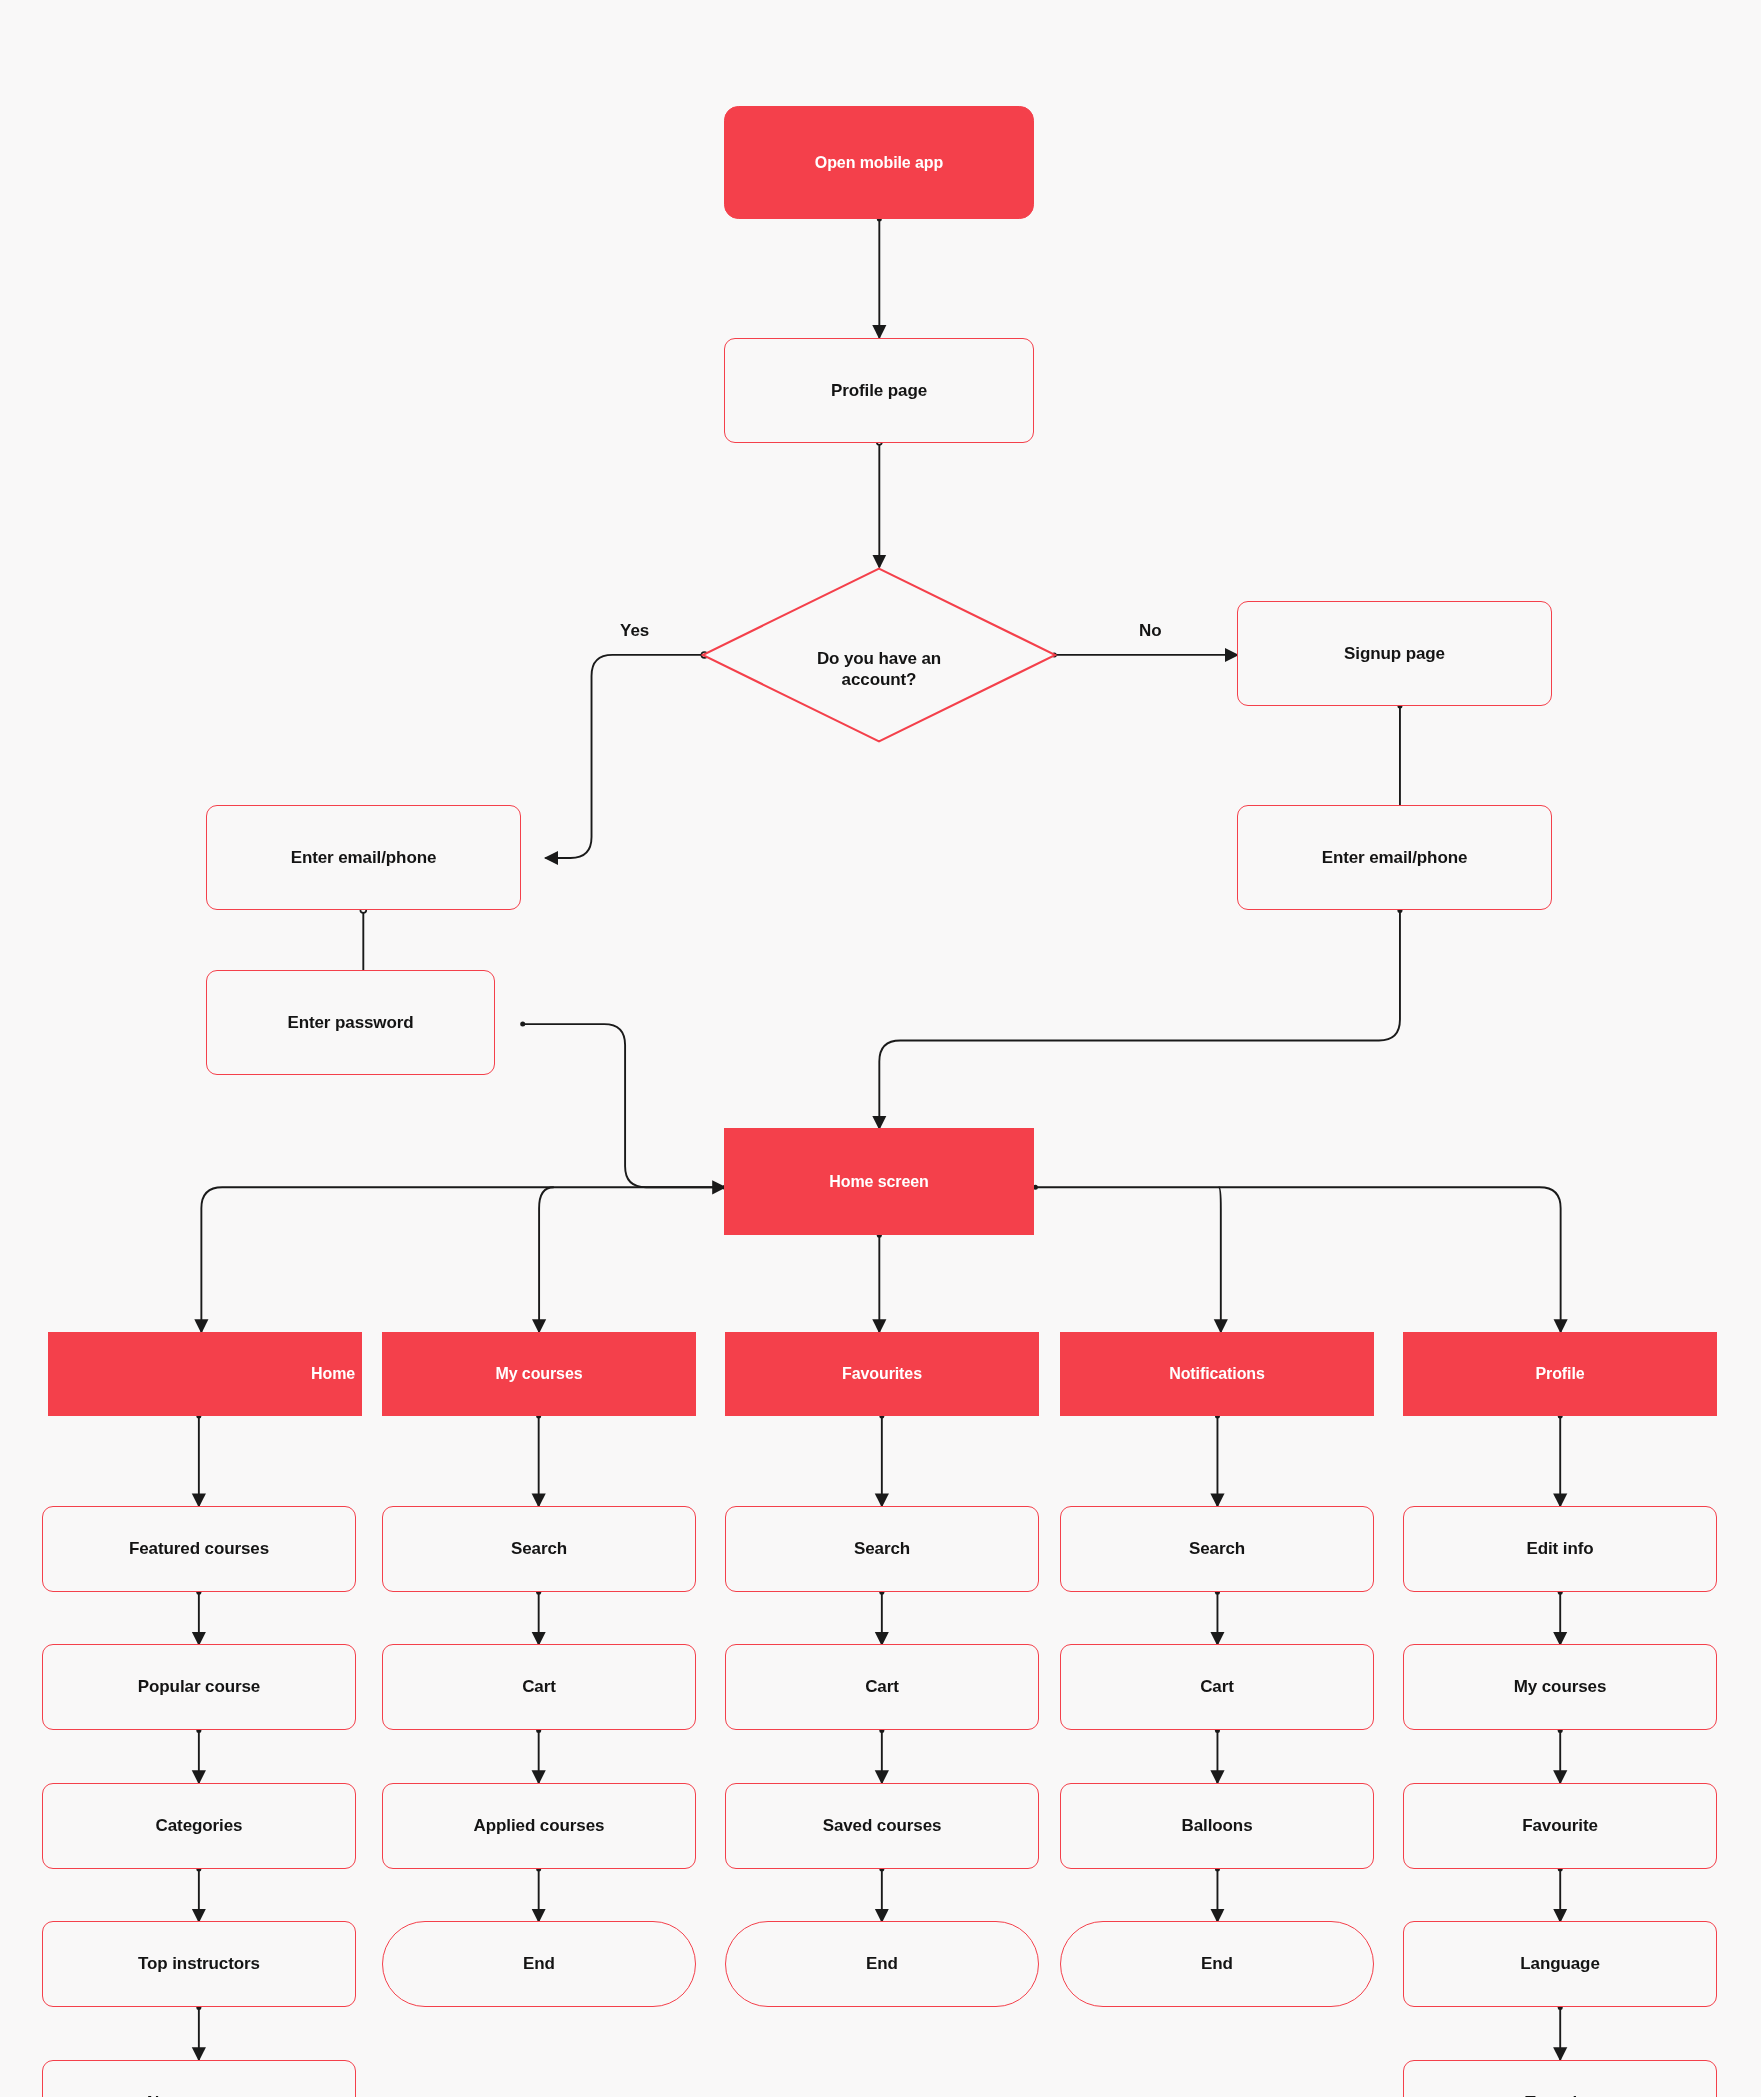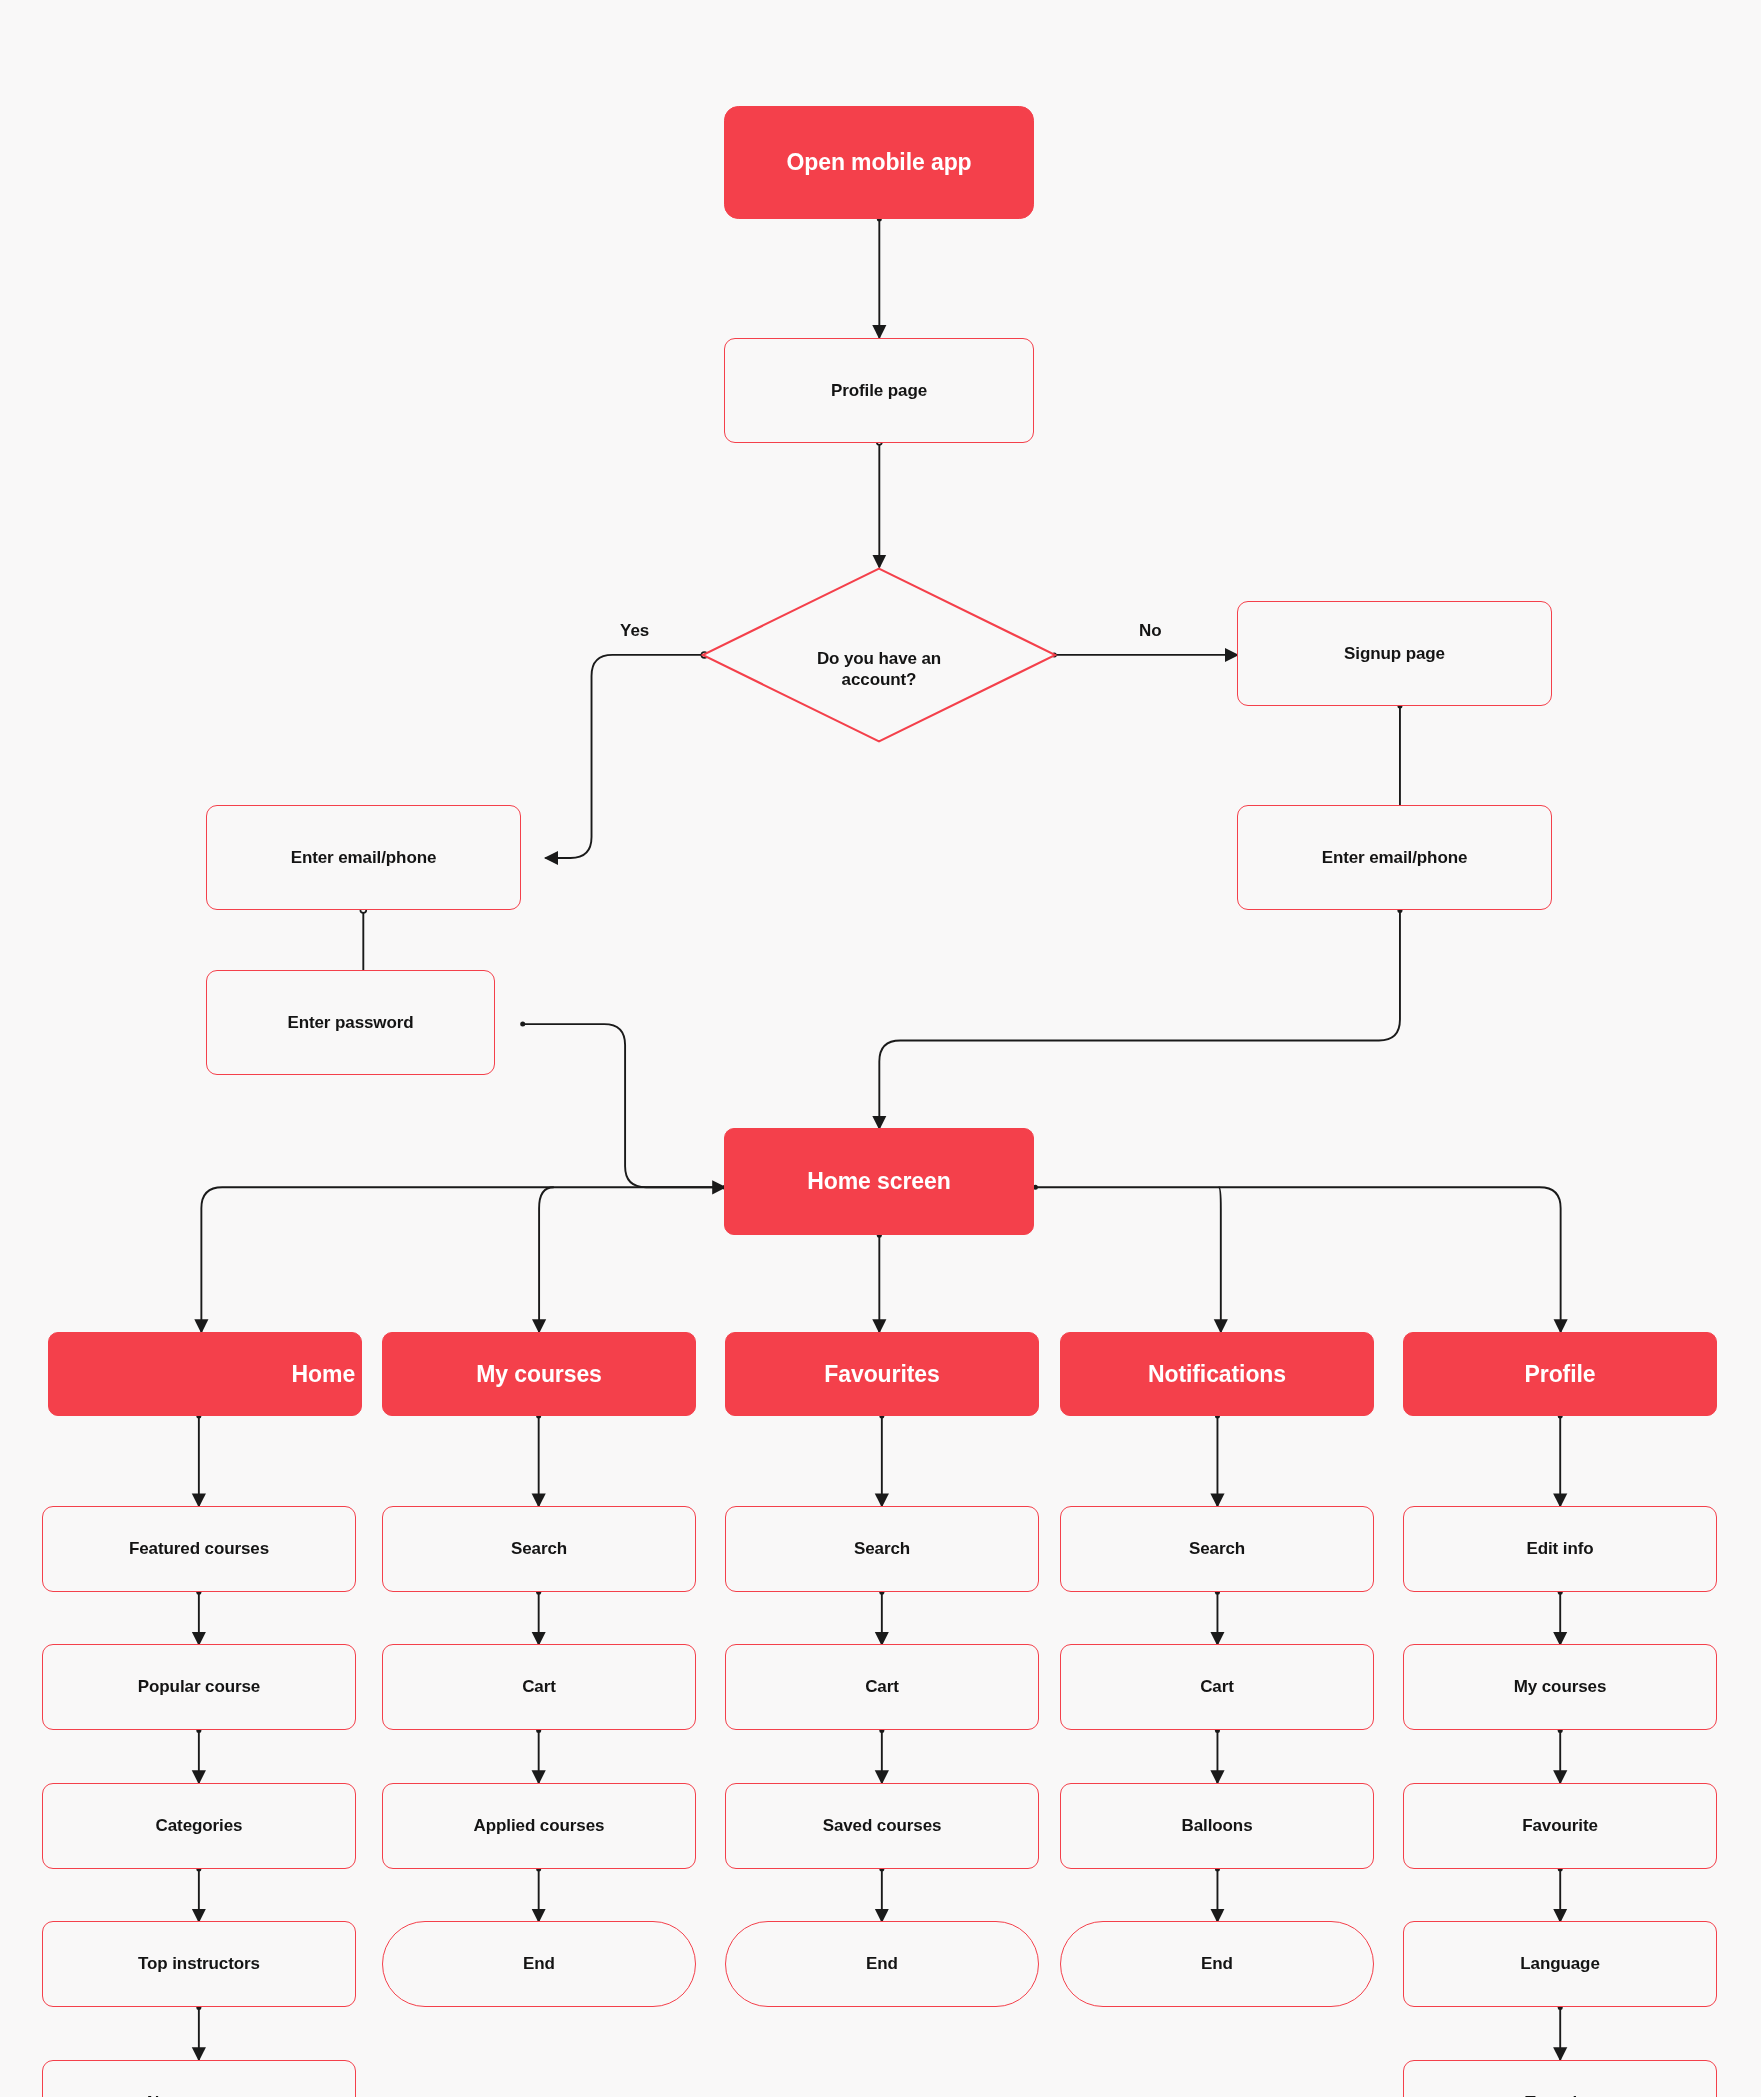--- a/index.html
+++ b/index.html
@@ -51,25 +51,25 @@
     border-radius: 11px;
     color: #141414;
     font-size: 17px;
     font-weight: 700;
   }
   
   .n-solid {
     background: #f4404b;
     border: 1.3px solid #f4404b;
     color: #ffffff;
-    font-size: 23px;
+    font-size: 16px;
     font-weight: 700;
   }
   .n-solid-round { border-radius: 14.3px; }
-  .n-solid-soft  { border-radius: 10px; }
+  .n-solid-soft  { border-radius: 0; }
   
   .n-terminator {
     background: #f9f8f8;
     border: 1.3px solid #f4404b;
     border-radius: 419px;
     color: #141414;
     font-size: 17px;
     font-weight: 700;
   }
   

